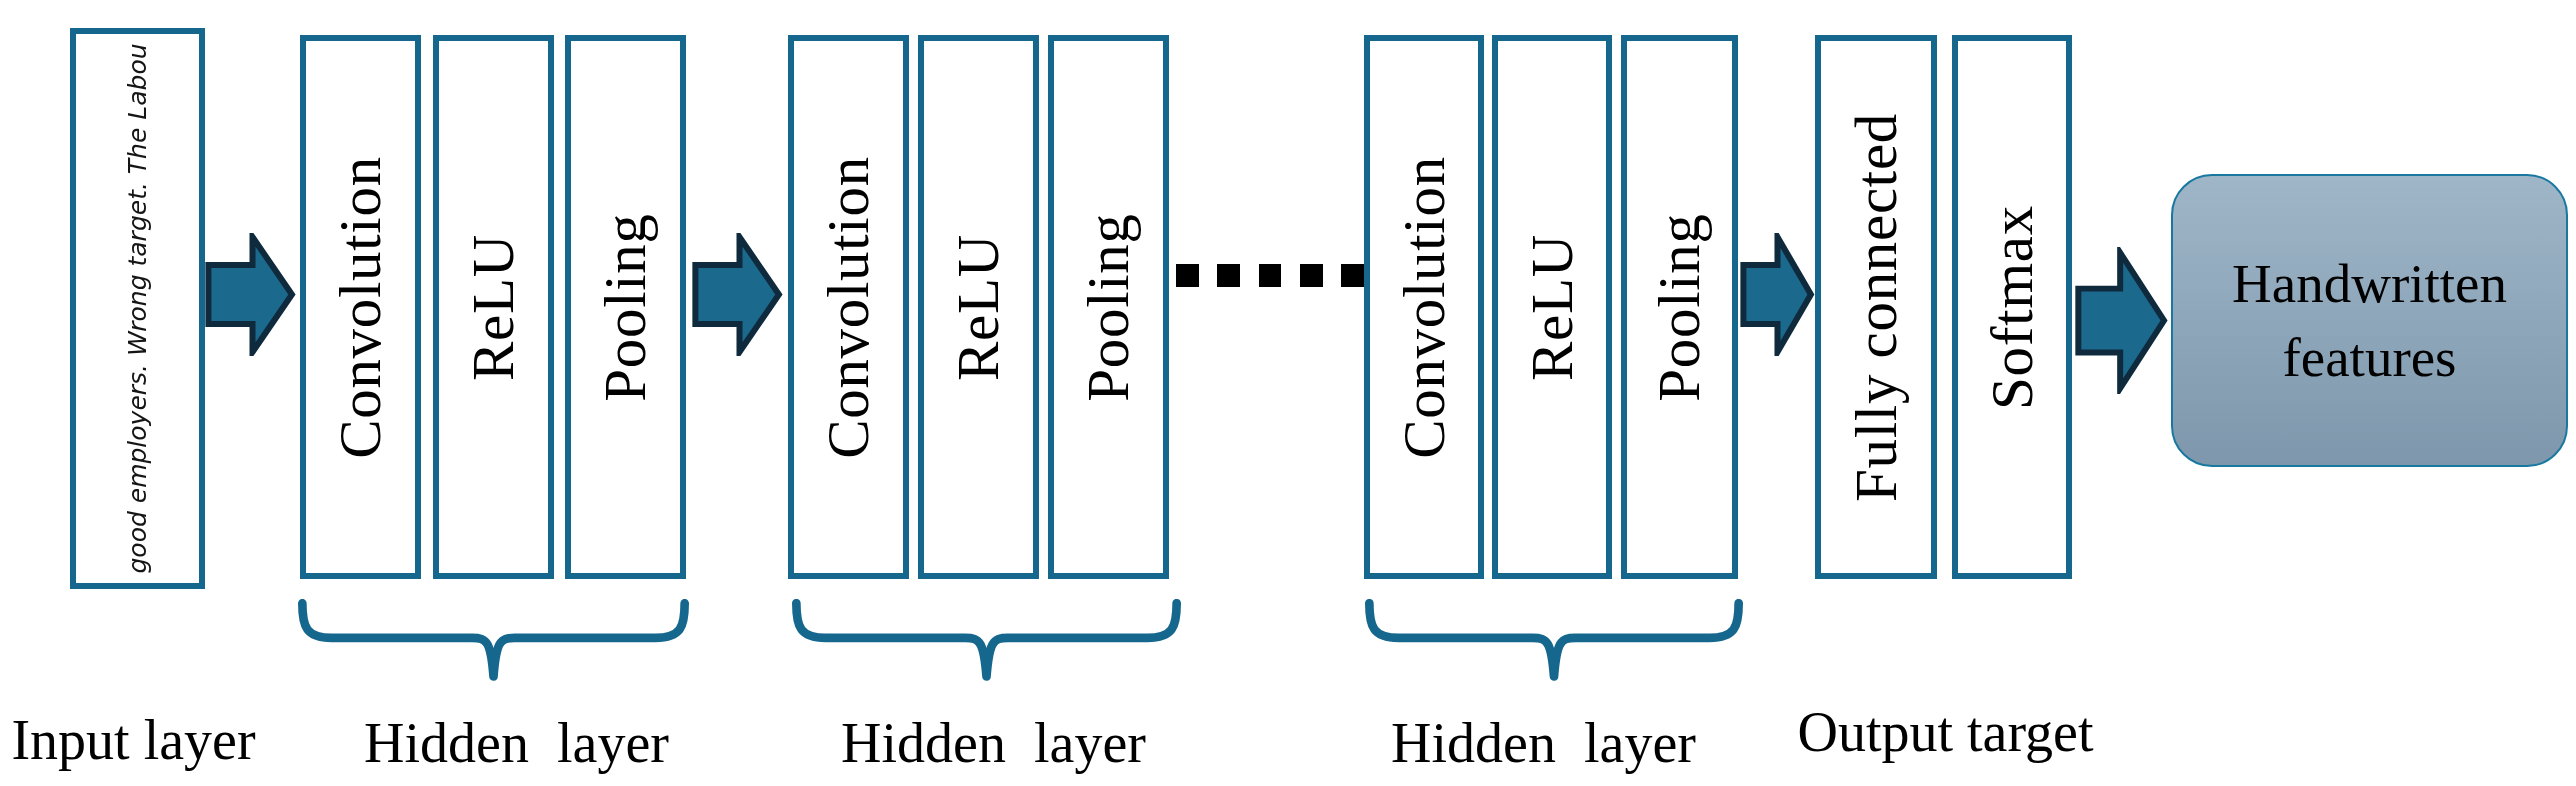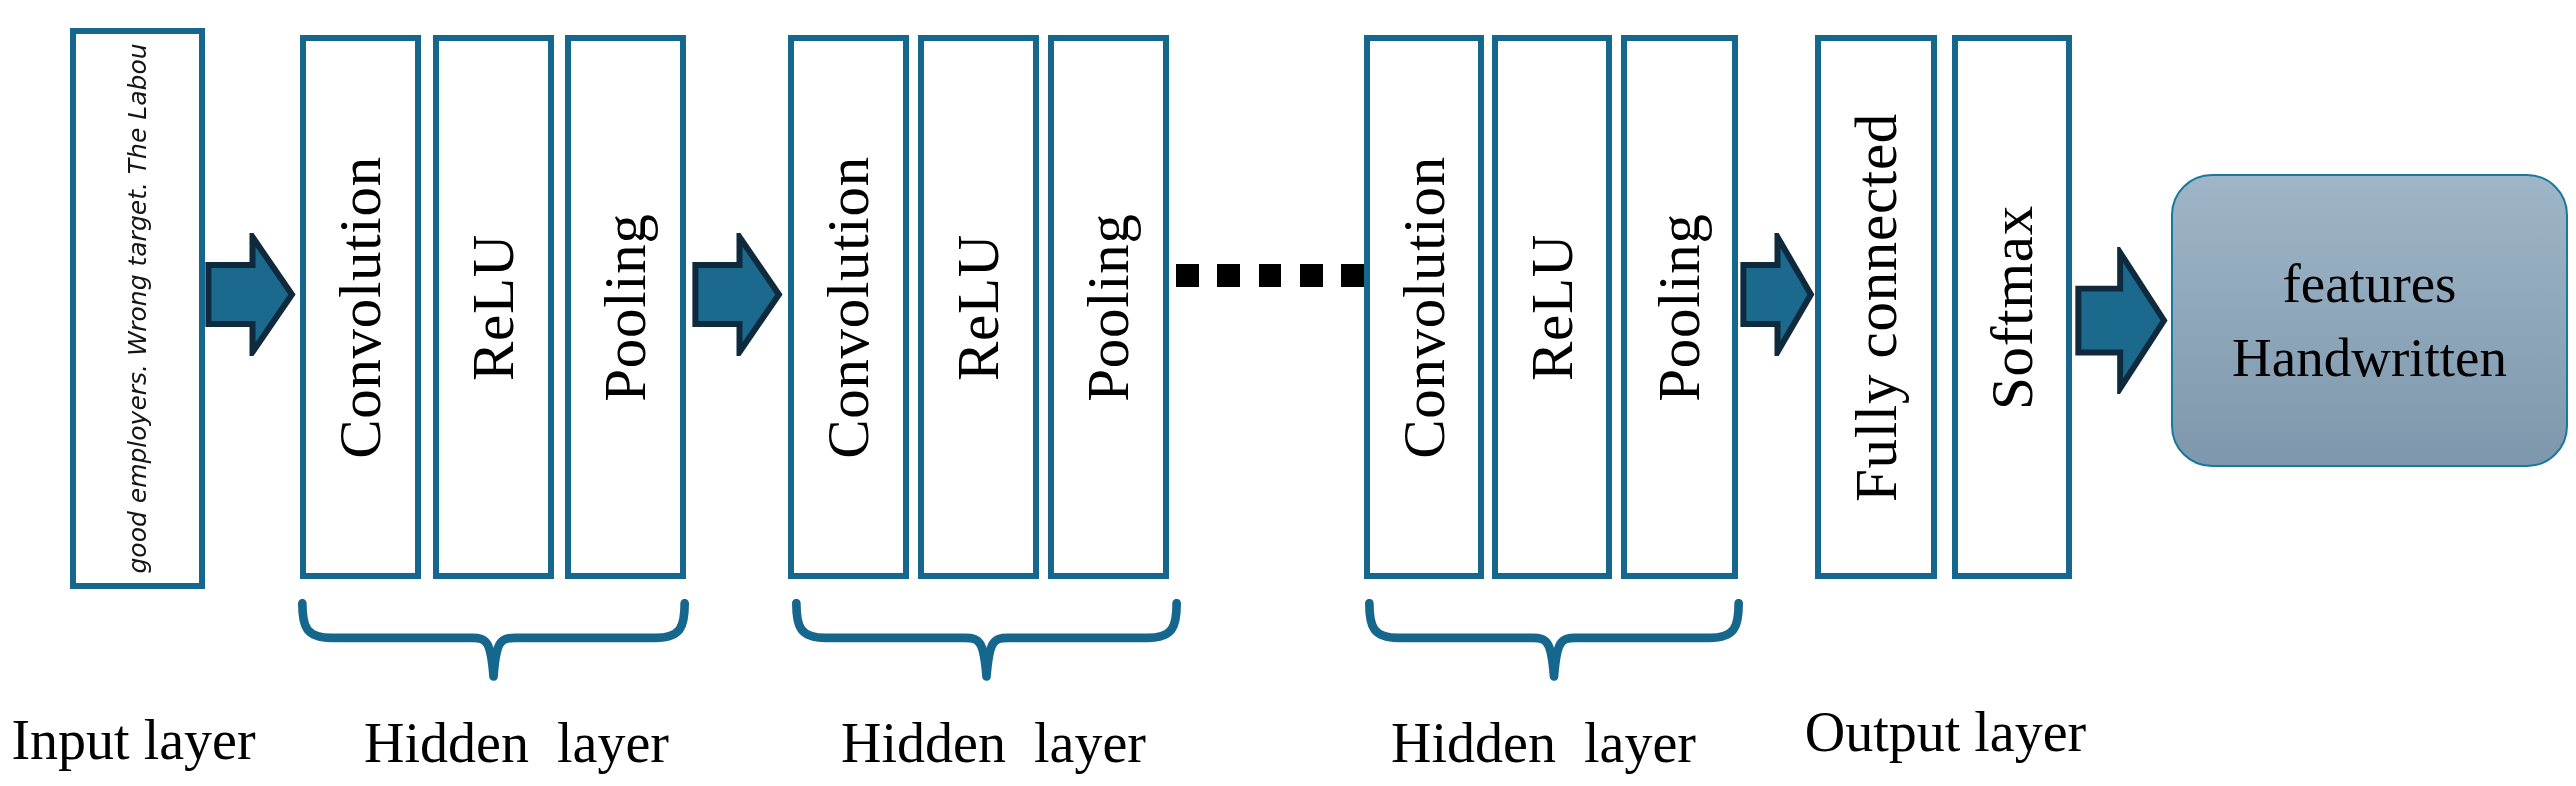--- a/index.html
+++ b/index.html
@@ -150,34 +150,34 @@
   </div>
   <div class="vbox" style="left:1952px;top:35px;width:120px;height:544px;">
     <span class="vtext">Softmax</span>
   </div>
 
   <svg class="arrow-svg" style="left:2075px;top:247px;" width="93" height="147" viewBox="0 0 140 220">
     <polygon points="5,62 68,62 68,8 134,110 68,212 68,158 5,158"></polygon>
   </svg>
 
   <div class="result-box">
+    <span class="rline">Handwritten</span>
     <span class="rline">features</span>
-    <span class="rline">Handwritten</span>
   </div>
 
   <svg class="brace-svg" style="left:297px;top:599px;" width="393" height="83" viewBox="0 0 590 124">
     <path d="M 8 6 C 8 42, 14 58, 52 58 L 263 58 C 285 58, 291 64, 295 116 C 299 64, 305 58, 327 58 L 538 58 C 576 58, 582 42, 582 6"></path>
   </svg>
   <svg class="brace-svg" style="left:791px;top:599px;" width="391" height="83" viewBox="0 0 586 124">
     <path d="M 8 6 C 8 42, 14 58, 52 58 L 261 58 C 283 58, 289 64, 293 116 C 297 64, 303 58, 325 58 L 534 58 C 572 58, 578 42, 578 6"></path>
   </svg>
   <svg class="brace-svg" style="left:1364px;top:599px;" width="380" height="83" viewBox="0 0 570 124">
     <path d="M 8 6 C 8 42, 14 58, 52 58 L 253 58 C 275 58, 281 64, 285 116 C 289 64, 295 58, 317 58 L 518 58 C 556 58, 562 42, 562 6"></path>
   </svg>
 
   <div class="blabel" style="left:-80px;top:708px;">Input layer</div>
   <div class="blabel" style="left:303px;top:711px;">Hidden  layer</div>
   <div class="blabel" style="left:780px;top:711px;">Hidden  layer</div>
   <div class="blabel" style="left:1330px;top:711px;">Hidden  layer</div>
-  <div class="blabel" style="left:1732px;top:700px;">Output layer</div>
+  <div class="blabel" style="left:1732px;top:700px;">Output target</div>
 
 </div>
 
 
 </body></html>

